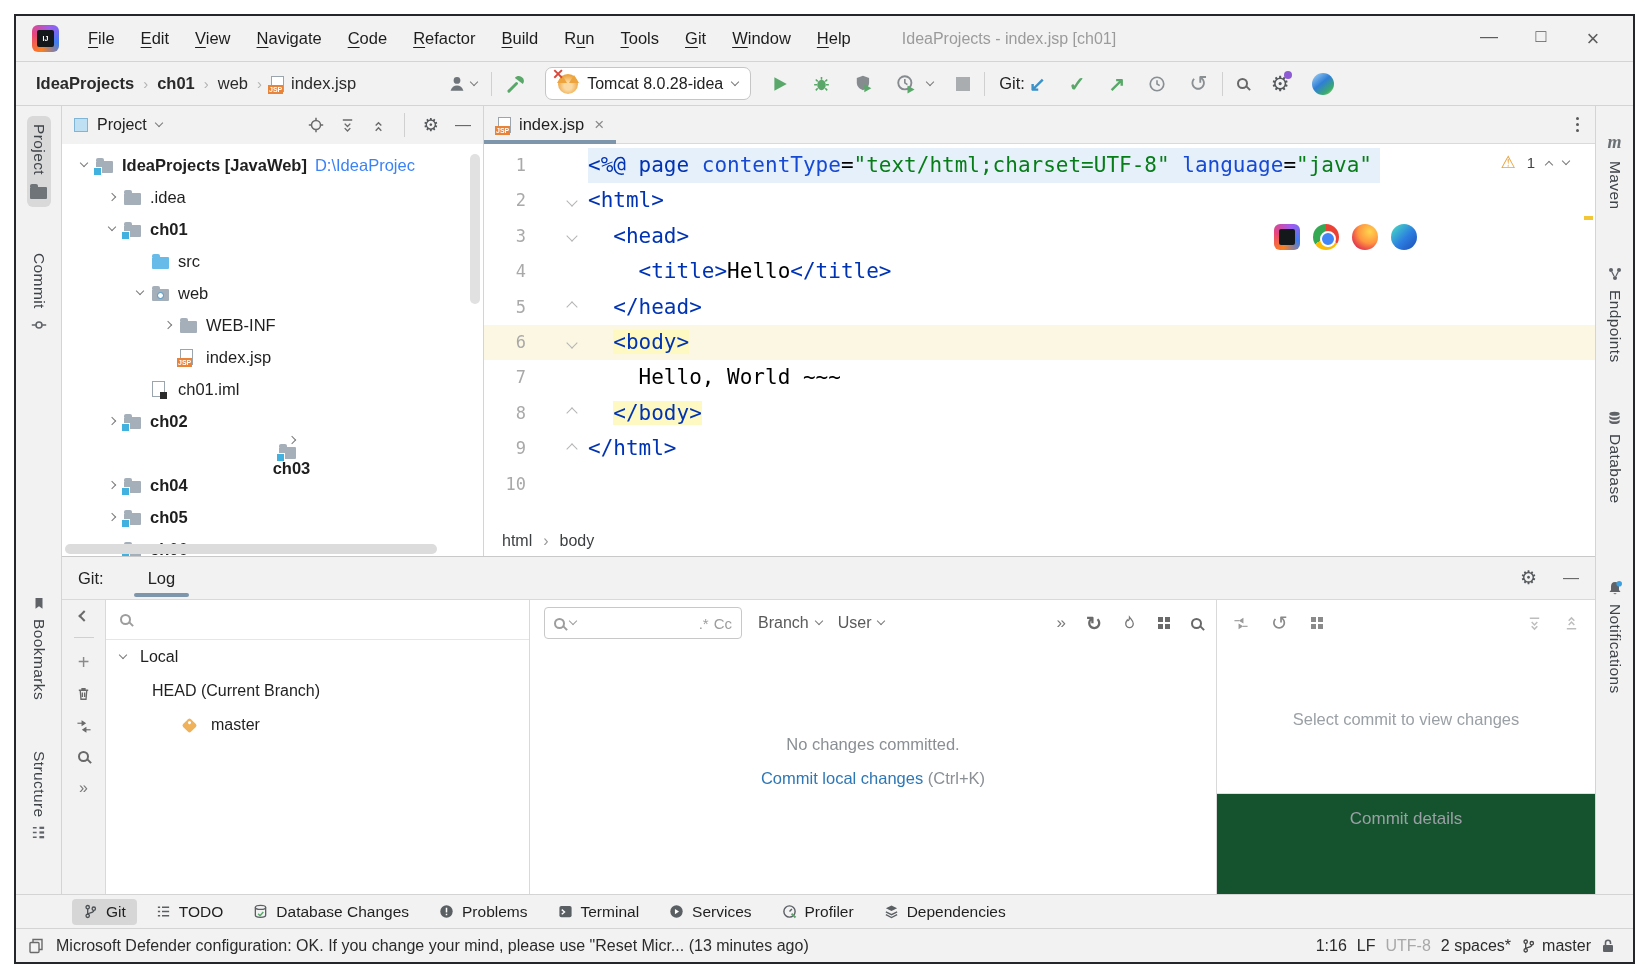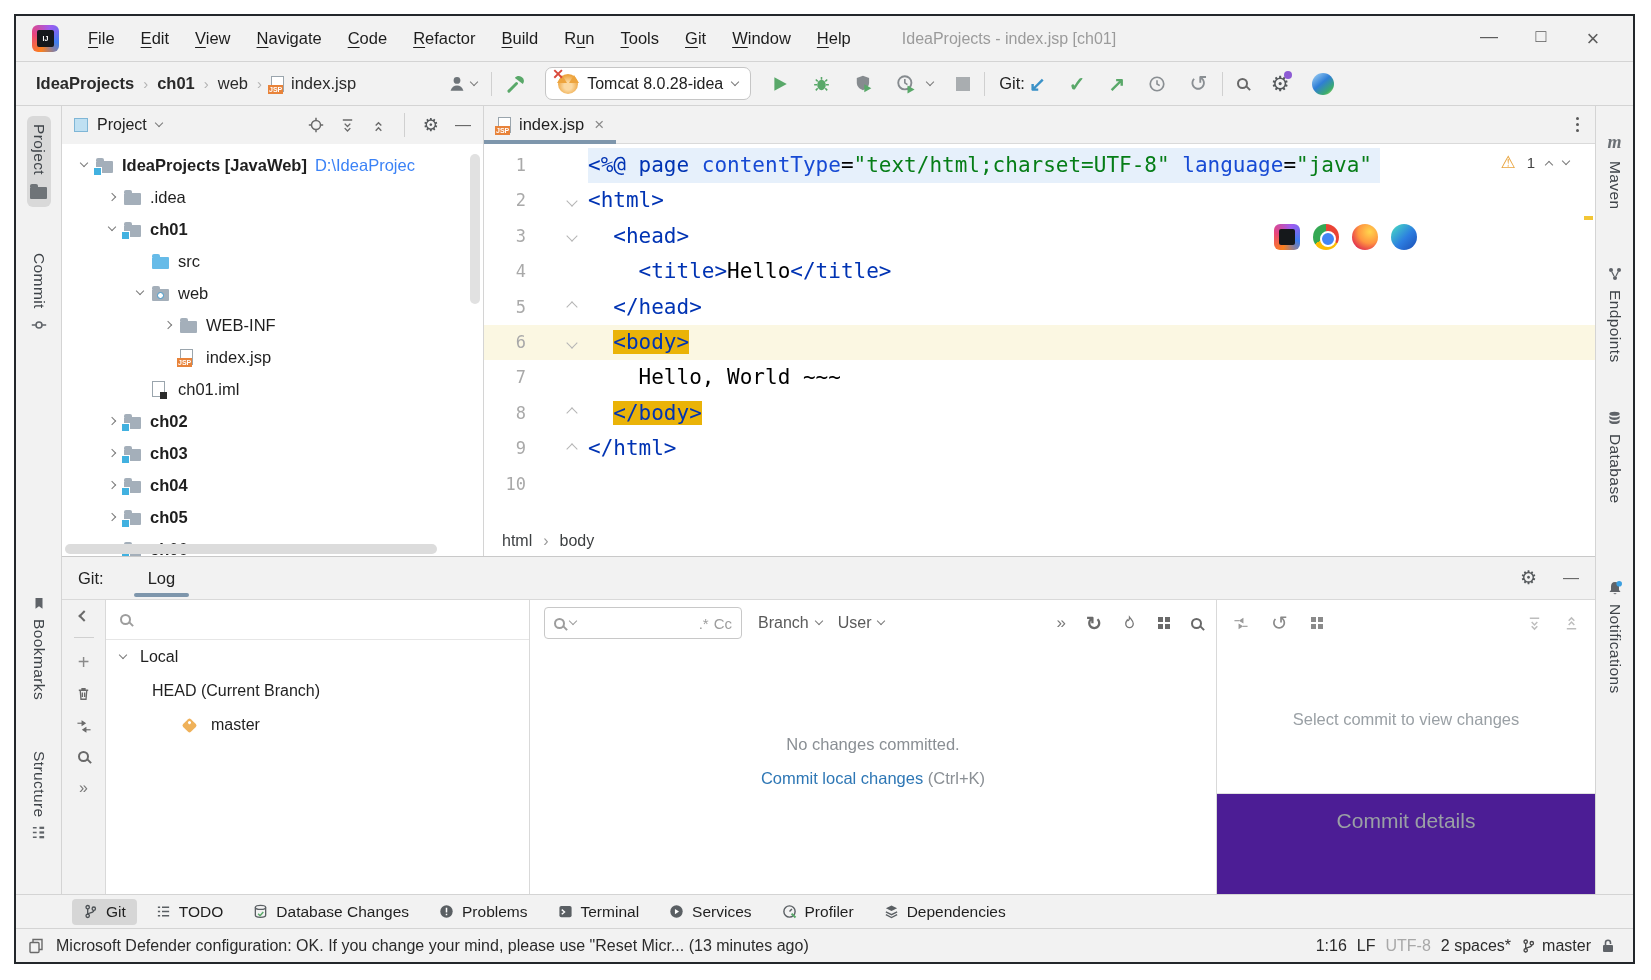--- a/index.html
+++ b/index.html
@@ -126,21 +126,21 @@
   .row { height:35.4px; display:flex; align-items:stretch; }
   .row.cur { background:#fbf7e2; }
   .ln { width:42px; text-align:right; color:#a9a9a9; font:17px/35.4px "DejaVu Sans Mono",monospace; flex:none; }
   .fold { width:62px; display:flex; justify-content:flex-end; align-items:center; padding-right:12px; flex:none; }
   .fchev { width:8px; height:8px; border-right:1.5px solid #b5b5b5; border-bottom:1.5px solid #b5b5b5; }
   .fchev.down { transform:rotate(45deg); }
   .fchev.up { transform:rotate(-135deg); }
   .codetxt { white-space:pre; font:21px/35.4px "DejaVu Sans Mono",monospace; color:#000; }
   .frag { background:#e6f0fb; display:inline-block; padding-right:8px; }
   .tok.c-k { color:#0033b3; } .tok.c-a { color:#174ad4; } .tok.c-s { color:#067d17; } .tok.c-t { color:#000; }
-  .tok.hl { background:#eab308; }
+  .tok.hl { background:#fef9c3; }
   .inspect { position:absolute; top:10px; right:26px; display:flex; align-items:center; gap:11px; }
   .warn { color:#e8a33d; font-size:17px; line-height:17px; }
   .wcount { font-size:15px; color:#444; }
   .browsers { position:absolute; top:80px; right:178px; display:flex; gap:13px; align-items:center; }
   .bico { width:26px; height:26px; border-radius:50%; }
   .bico.idea { border-radius:6px;
     background:conic-gradient(from 200deg,#fc801d,#e8447c,#9f5cf0,#3d7ef0,#fc801d); position:relative; }
   .bico.idea::after { content:""; position:absolute; left:5px; top:5px; width:16px; height:16px; background:#15181b; border-radius:2px; }
   .bico.chrome { background:conic-gradient(#ea4335 0 33%, #fbbc05 33% 66%, #34a853 66% 100%); position:relative; }
   .bico.chrome::after { content:""; position:absolute; left:7px; top:7px; width:12px; height:12px;
@@ -187,22 +187,22 @@
   .c-empty { flex:1; display:flex; flex-direction:column; align-items:center; justify-content:center;
              gap:15px; margin-top:-18px; }
   .c-empty .t1 { color:#8a8f94; font-size:16.5px; }
   .c-empty .t2 { font-size:16.5px; }
   .c-empty .t2 a { color:#2e77b5; text-decoration:none; }
   .c-empty .t2 span { color:#8a8f94; }
   .gp-details { width:378px; flex:none; display:flex; flex-direction:column; background:#fff; }
   .d-tb { height:46px; flex:none; display:flex; align-items:center; padding:0 16px; gap:22px; color:#8a8a8a; }
   .d-top { flex:1; display:flex; align-items:center; justify-content:center; color:#9aa0a5;
            font-size:16.5px; border-bottom:1px solid #e0e0e0; }
-  .d-bot { height:100px; flex:none; background:#4c1d95; display:flex; justify-content:center;
-           padding-top:15px; color:#9aa0a5; font-size:21px; }
+  .d-bot { height:100px; flex:none; background:#14532d; display:flex; justify-content:center;
+           padding-top:15px; color:#9aa0a5; font-size:17px; }
 
   
   .bottombar { height:34px; flex:none; background:#f2f2f2; border-top:1px solid #d4d4d4;
                display:flex; align-items:center; padding-left:56px; gap:8px; }
   .bitem { display:flex; align-items:center; gap:8px; padding:4px 11px; border-radius:4px;
            font-size:15.5px; color:#1f1f1f; }
   .bitem.active { background:#d6d6d6; }
   .statusbar { height:34px; flex:none; background:#f2f2f2; border-top:1px solid #d4d4d4;
                display:flex; align-items:center; padding:0 18px 0 12px; font-size:16px; color:#2b2b2b; }
   .smsg { flex:1; margin-left:12px; white-space:nowrap; overflow:hidden; text-overflow:ellipsis; }
@@ -469,21 +469,21 @@
                   </div>
                   <div class="trow bold" style="padding-left: 38px;">
                     <span class="cbox">
                       <i class="chv sm r"></i>
                     </span>
                     <span class="ibox">
                       <span class="ic-folder mod"></span>
                     </span>
                     <span class="lbl">ch02</span>
                   </div>
-                  <div class="trow bold" style="padding-left: 38px;">
+                  <div class="trow bold" style="padding-left: 38px; flex-direction: column;">
                     <span class="cbox">
                       <i class="chv sm r"></i>
                     </span>
                     <span class="ibox">
                       <span class="ic-folder mod"></span>
                     </span>
                     <span class="lbl">ch03</span>
                   </div>
                   <div class="trow bold" style="padding-left: 38px;">
                     <span class="cbox">

